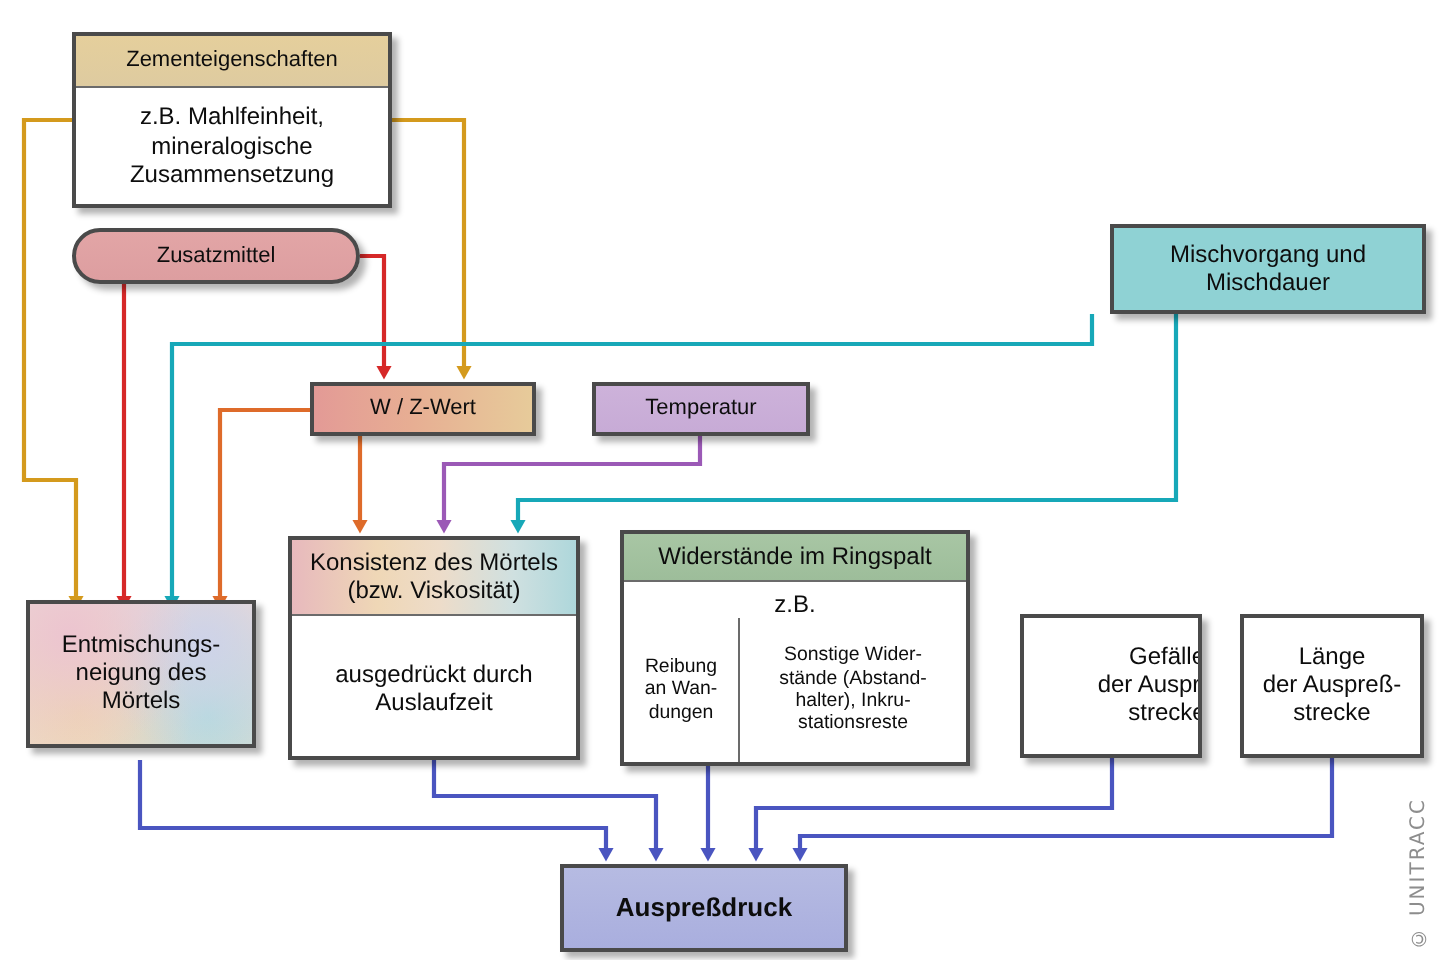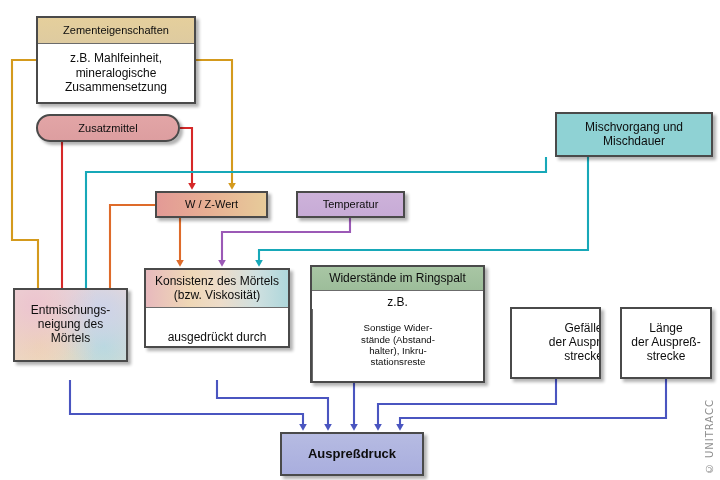--- a/index.html
+++ b/index.html
@@ -124,40 +124,43 @@
   </div>
 
   <div class="box f-wz" style="left:155px;top:191px;width:113px;height:27px;">
     <span class="solo t11">W / Z-Wert</span>
   </div>
 
   <div class="box f-violet" style="left:296px;top:191px;width:109px;height:27px;">
     <span class="solo t11">Temperatur</span>
   </div>
 
-  <div class="box" style="left:144px;top:268px;width:146px;height:80px;">
+  <div class="box" style="left:144px;top:268px;width:146px;height:112px;">
     <div class="hdr f-konsist t10" style="height:38px;white-space:pre-line;">Konsistenz des Mörtels
 (bzw. Viskosität)</div>
     <div class="bdy t10" style="height:72px;white-space:pre-line;">ausgedrückt durch
 Auslaufzeit</div>
   </div>
 
   <div class="box" style="left:310px;top:265px;width:175px;height:118px;">
     <div class="hdr f-green t10" style="height:24px;">Widerstände im Ringspalt</div>
     <div class="bdy t10" style="height:18px;align-items:flex-end;">z.B.</div>
     <div class="splitrow" style="height:72px;">
+      <div class="t9" style="width:57px;white-space:pre-line;">Reibung
+an Wan-
+dungen</div>
       <div class="divline"></div>
       <div class="t9" style="flex:1;white-space:pre-line;">Sonstige Wider-
 stände (Abstand-
 halter), Inkru-
 stationsreste</div>
     </div>
   </div>
 
-  <div class="box f-entm" style="left:13px;top:288px;width:115px;height:74px;">
+  <div class="box f-entm" style="left:13px;top:300px;width:115px;height:74px;">
     <span class="solo t10" style="white-space:pre-line;">Entmischungs-
 neigung des
 Mörtels</span>
   </div>
 
   <div class="box" style="left:510px;top:307px;width:91px;height:72px;">
     <span class="solo t10" style="white-space:pre-line;padding-left:28px;">Gefälle
 der Auspreß-
 strecke</span>
   </div>

